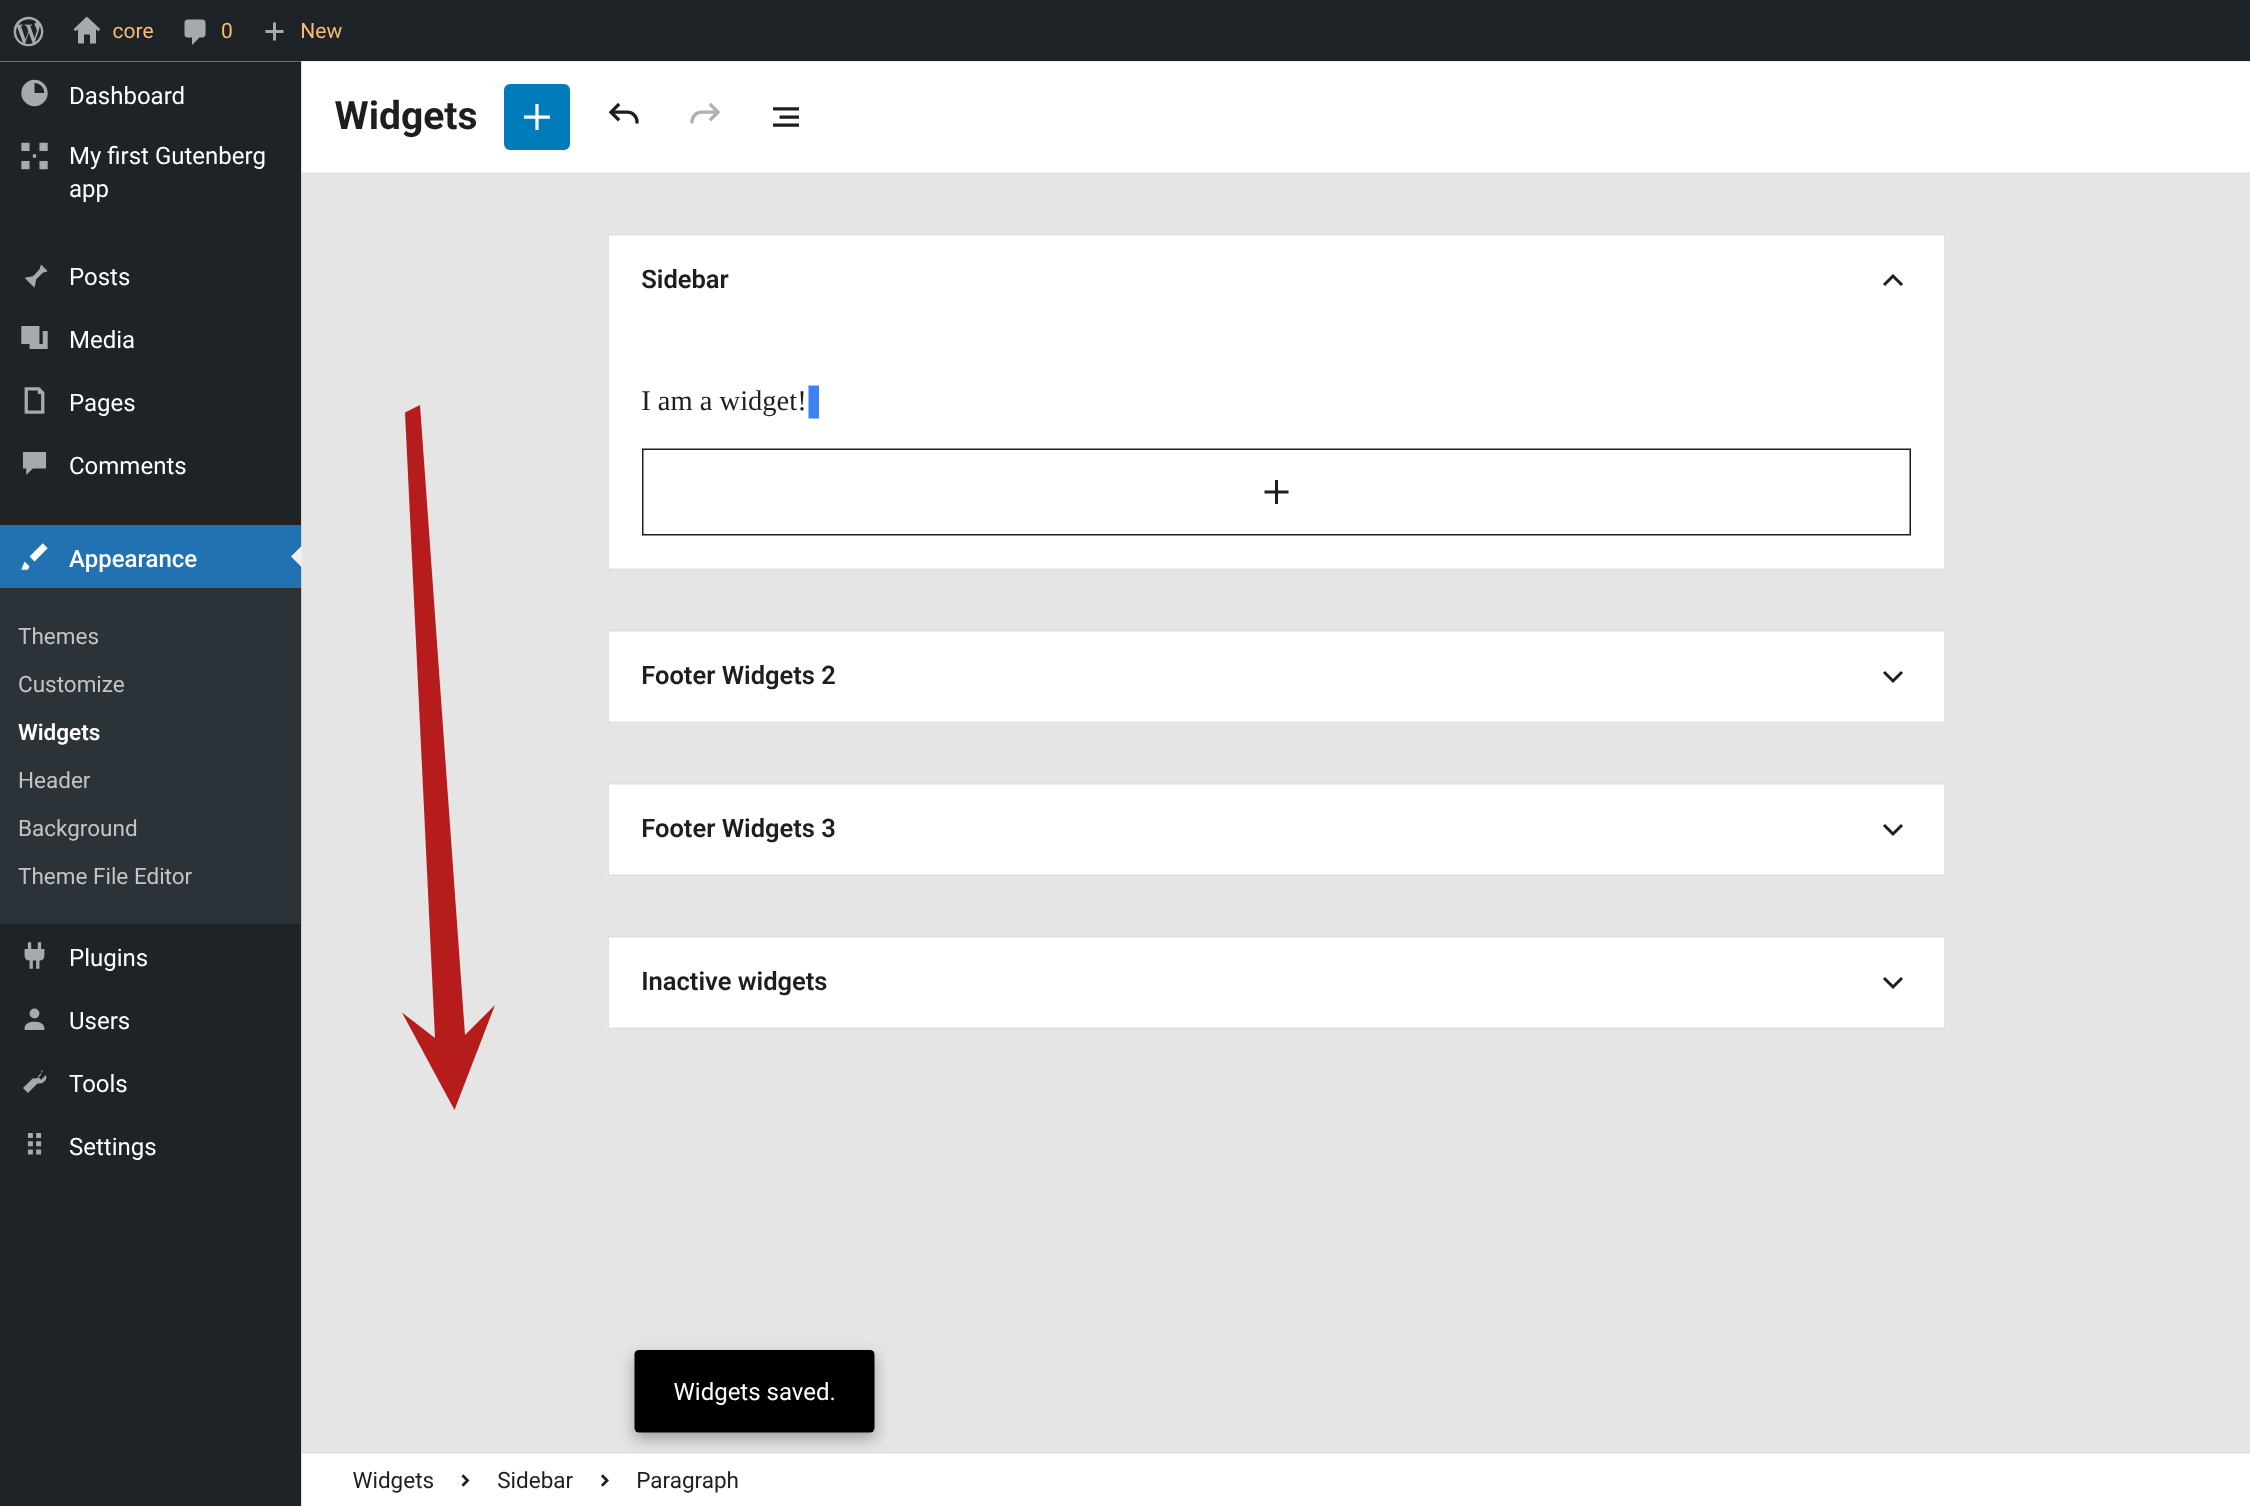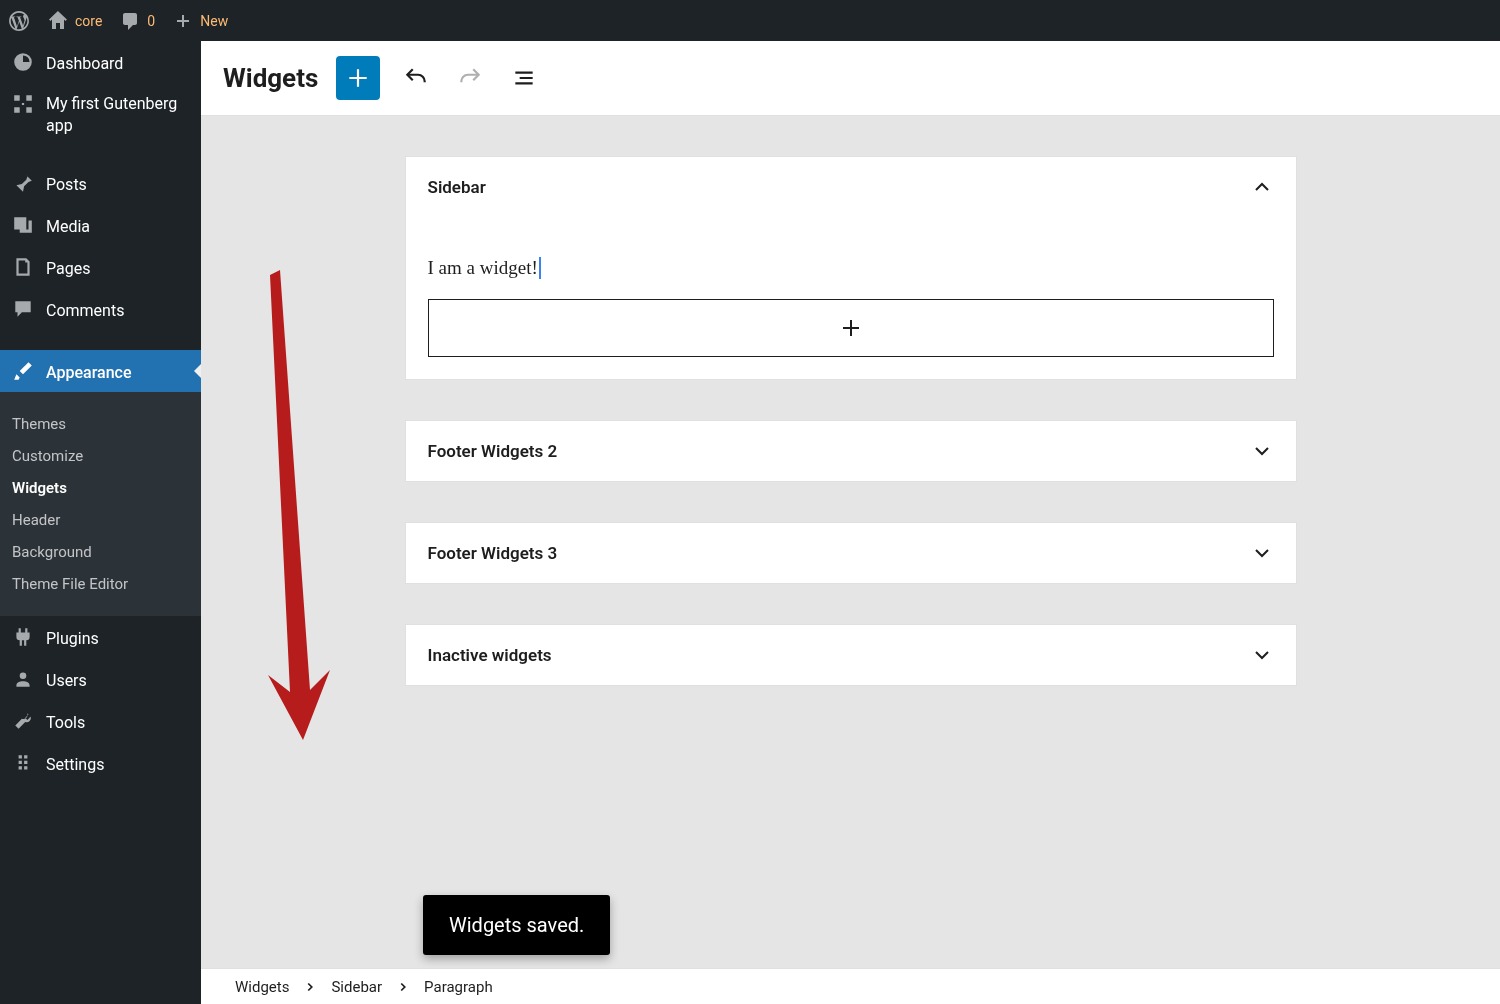--- a/index.html
+++ b/index.html
@@ -30,25 +30,25 @@
 .btn-add svg { fill: #fff; }
 .tool-btn { width: 36px; height: 36px; display: flex; align-items: center; justify-content: center; cursor: pointer; }
 .tool-btn.disabled { opacity: 0.35; }
 
 
 .editor-body { flex: 1; background: #e5e5e5; overflow-y: auto; padding: 40px 0; position: relative; }
 .widget-area { width: 892px; margin: 0 auto 40px; background: #fff; border: 1px solid #e0e0e0; }
 .wa-header { padding: 18px 22px; display: flex; justify-content: space-between; align-items: center; cursor: pointer; }
 .wa-header h2 { font-size: 17px; font-weight: 600; color: #1e1e1e; }
 .wa-body { padding: 40px 22px 22px; }
-.widget-text { font-family: Georgia, serif; font-size: 19px; color: #1e1e1e; margin-bottom: 20px; border-right: 2px solid #3b82f6; display: inline-block; padding-right: 1px; }
+.widget-text { font-family: Georgia, serif; font-size: 19px; color: #1e1e1e; margin-bottom: 20px; border-right: 7px solid #3b82f6; display: inline-block; padding-right: 1px; }
 .add-block-btn { border: 1px solid #1e1e1e; height: 58px; display: flex; align-items: center; justify-content: center; cursor: pointer; }
 
 
-.toast { position: absolute; left: 222px; bottom: 49px; background: #000; color: #fff; padding: 18px 26px; font-size: 20px; border-radius: 3px; box-shadow: 0 4px 10px rgba(0,0,0,0.3); }
+.toast { position: absolute; left: 222px; bottom: 49px; background: #000; color: #fff; padding: 18px 26px; font-size: 16px; border-radius: 3px; box-shadow: 0 4px 10px rgba(0,0,0,0.3); }
 
 
 .breadcrumb { height: 36px; background: #fff; border-top: 1px solid #e0e0e0; display: flex; align-items: center; padding: 0 34px; gap: 14px; font-size: 15px; color: #1e1e1e; }
 .breadcrumb .crumb { cursor: pointer; }
 
 
 .red-arrow { position: absolute; left: 268px; top: 270px; width: 70px; height: 470px; pointer-events: none; }
 </style>
 </head>
 <body>

